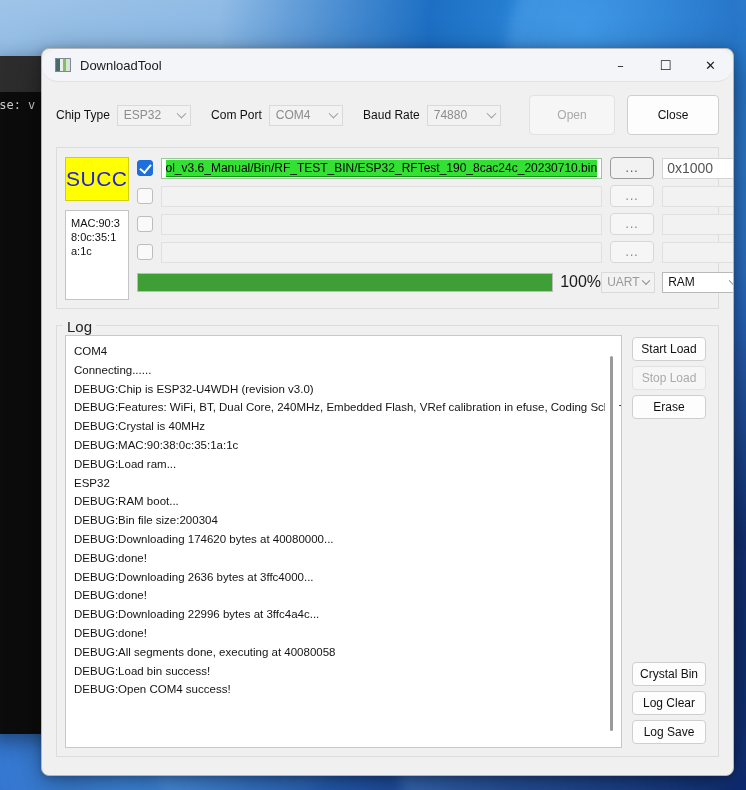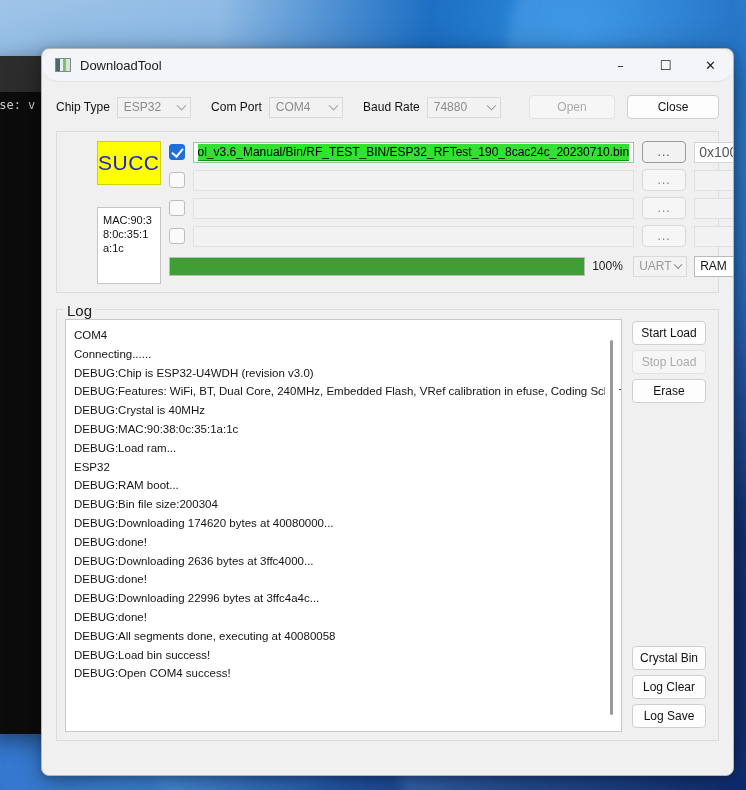--- a/index.html
+++ b/index.html
@@ -137,21 +137,21 @@
   .combo .chev {
     position: absolute; right: 5px; top: 50%; transform: translateY(-60%);
     width: 7px; height: 7px;
     border-left: 1.3px solid #9a9a9a; border-bottom: 1.3px solid #9a9a9a;
     transform: translateY(-70%) rotate(-45deg);
   }
   .combo.chip { width: 112px; margin-right: 20px; }
   .combo.port { width: 112px; margin-right: 20px; }
   .combo.baud { width: 112px; margin-right: 28px; }
   .btn {
-    height: 24px; min-width: 86px;
+    height: 40px; min-width: 86px;
     background: #fdfdfd; border: 1px solid #cfcfcf; border-radius: 4px;
     font-size: 12px; color: #111; cursor: pointer;
     display: flex; align-items: center; justify-content: center;
   }
   .btn.disabled { color: #aaa; background: #f6f6f6; border-color: #e2e2e2; cursor: default; }
   .btn.open { margin-right: 12px; }
   .btn.close-btn { min-width: 92px; }
 
   
   .group {
@@ -161,21 +161,21 @@
     background: #f0f0f0;
   }
   .group-legend {
     position: absolute; top: -8px; left: 6px;
     background: #f0f0f0; padding: 0 4px;
     font-size: 15px; color: #222;
   }
 
   #bin-group { height: 162px; padding: 9px 8px 8px 8px; display: flex; gap: 8px; }
 
-  .status-col { width: 96px; display: flex; flex-direction: column; gap: 22px; margin-left: 32px; }
+  .status-col { width: 96px; display: flex; flex-direction: column; gap: 9px; }
   .succ-box {
     height: 44px; background: #ffff00;
     border: 1px solid #d2d200;
     display: flex; align-items: center; justify-content: center;
     color: #2222dd; font-size: 21px; letter-spacing: .5px;
   }
   .mac-box {
     flex: 1; background: #ffffff; border: 1px solid #c4c4c4;
     font-size: 11px; color: #111; padding: 5px 4px 0 5px;
     line-height: 14px; word-break: break-all;
@@ -231,21 +231,21 @@
   .prog-row { display: flex; align-items: center; gap: 7px; height: 22px; margin-top: 2px; }
   .progress {
     flex: 1; height: 19px; background: #e8e8e8;
     border: 1px solid #bcbcbc;
     position: relative; overflow: hidden;
   }
   .progress > i {
     display: block; height: 100%;
     background: #3f9e35;
   }
-  .pct { font-size: 12px; color: #1a1a1a; width: 34px; white-space: nowrap; }
+  .pct { font-size: 16px; color: #1a1a1a; width: 34px; white-space: nowrap; }
   .mini-combo {
     position: relative;
     height: 21px; background: #f2f2f2; border: 1px solid #dadada;
     font-size: 12px; color: #9a9a9a;
     display: flex; align-items: center; padding: 0 18px 0 5px;
     white-space: nowrap;
   }
   .mini-combo.uart { width: 54px; }
   .mini-combo.ram { width: 80px; background: #ffffff; border-color: #b9b9b9; color: #151515; }
   .mini-combo .chev {

